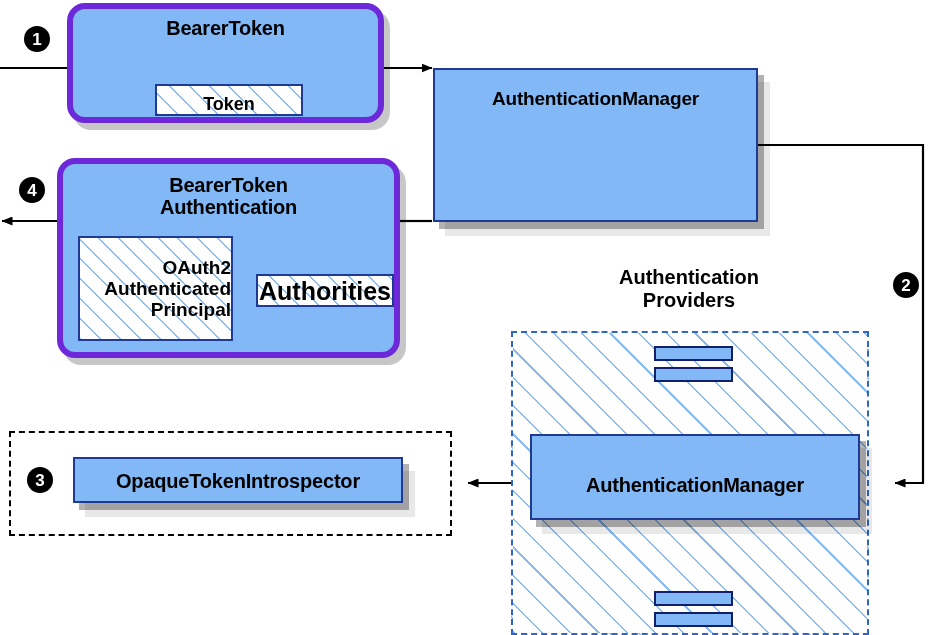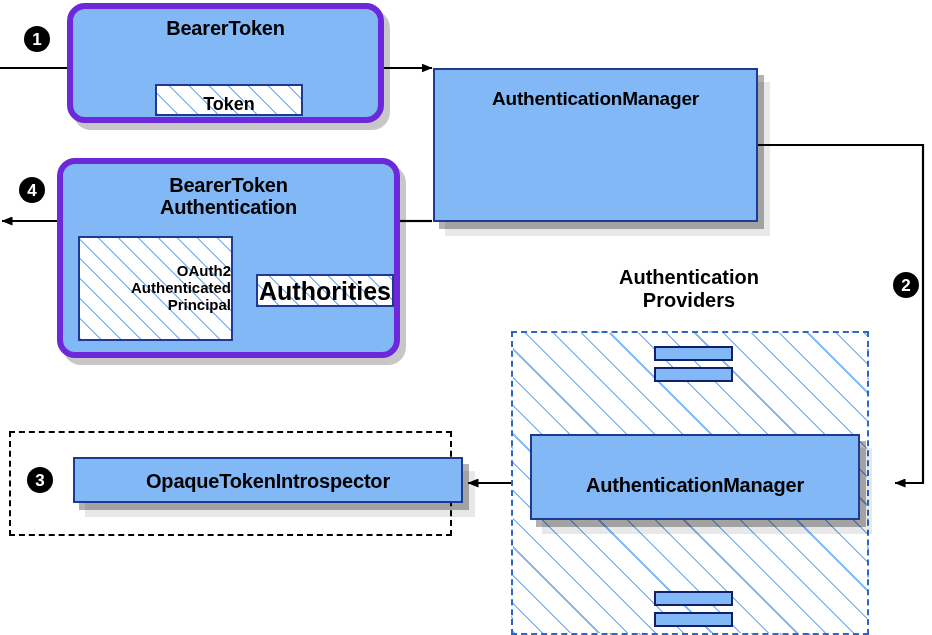--- a/index.html
+++ b/index.html
@@ -174,21 +174,21 @@
       <span>AuthenticationManager</span>
     </div>
   </div>
 
   <div class="node comp-round" style="left:57px; top:158px; width:343px; height:200px;">
     <div class="comp-title" style="top:10px; font-size:20px;">
       <span>BearerToken</span><br>
       <span>Authentication</span>
     </div>
 
-    <div class="hatch-box" style="left:15px; top:72px; width:155px; height:105px; font-size:15px; flex-direction:column;">
+    <div class="hatch-box" style="left:15px; top:72px; width:155px; height:105px; font-size:19px; flex-direction:column;">
       <span>OAuth2</span>
       <span>Authenticated</span>
       <span>Principal</span>
     </div>
 
     <div class="hatch-box" style="left:193px; top:110px; width:138px; height:33px; font-size:25px;">
       <span>Authorities</span>
     </div>
   </div>
 
@@ -207,21 +207,21 @@
 
   <div class="node comp-rect" style="left:530px; top:434px; width:330px; height:86px; border-radius:0;">
     <div class="comp-title" style="top:16px; font-size:20px;">
       <br>
       <span>AuthenticationManager</span>
     </div>
   </div>
 
   <div class="dashed-black" style="left:9px; top:431px; width:443px; height:105px;"></div>
 
-  <div class="node comp-rect" style="left:73px; top:457px; width:390px; height:46px; border-radius:0;">
+  <div class="node comp-rect" style="left:73px; top:457px; width:330px; height:46px; border-radius:0;">
     <div class="comp-title" style="top:11px; font-size:20px;">
       <span>OpaqueTokenIntrospector</span>
     </div>
   </div>
 
   <div class="marker" style="left:24px; top:26px;">
     <span>1</span>
   </div>
   <div class="marker" style="left:893px; top:272px;">
     <span>2</span>

